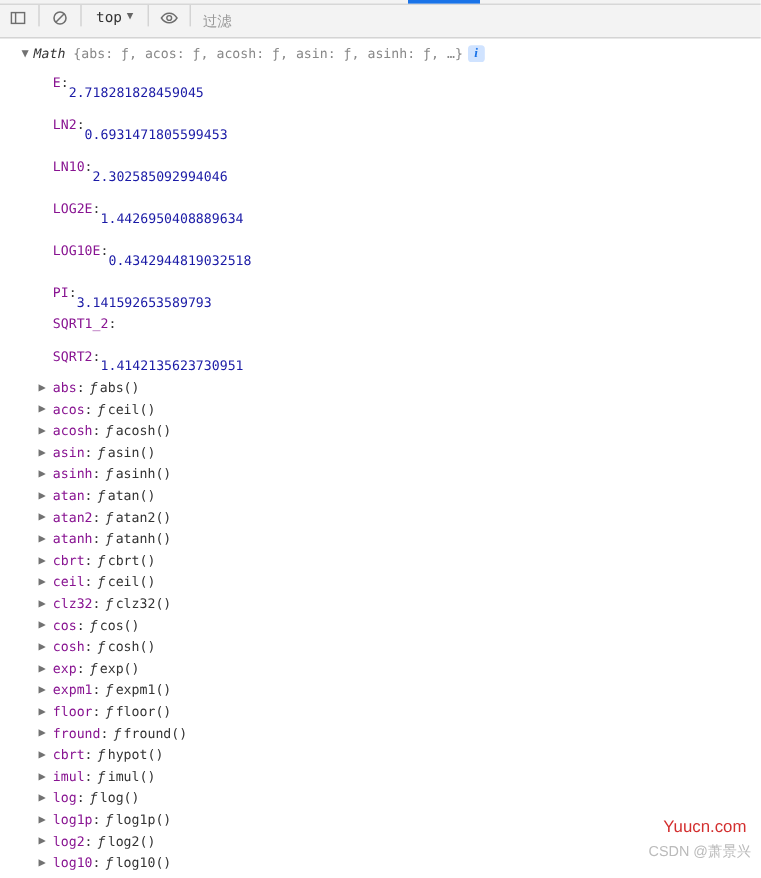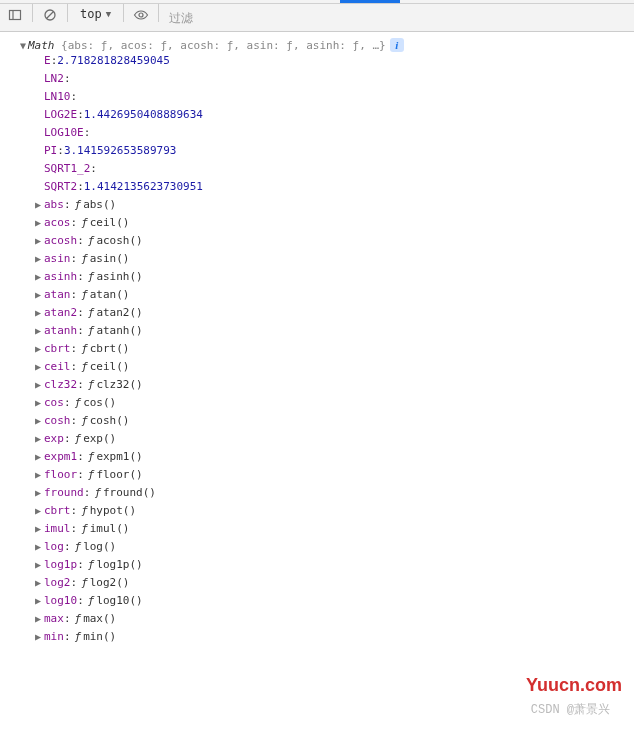--- a/index.html
+++ b/index.html
@@ -69,21 +69,20 @@
   flex: 1;
   height: 100%;
   padding: 0 4px;
   font-family: Liberation Sans, sans-serif;
 }
 .filter-input::placeholder { color: #999; }
 .console-body {
   padding: 6px 0 0 0;
   overflow: auto;
   height: calc(100% - 32px);
-  text-align: center;
 }
 .obj-header {
   display: flex;
   align-items: center;
   padding-left: 18px;
   white-space: nowrap;
   cursor: pointer;
 }
 .arrow {
   display: inline-block;
@@ -118,38 +117,37 @@
 }
 .prop-row {
   line-height: 18px;
   white-space: nowrap;
   display: flex;
   align-items: center;
 }
 .prop-row .arrow { width: 12px; margin-left: -12px; cursor: pointer; }
 .key { color: #881391; }
 .colon { color: #333; }
-.num-val { color: #1a1aa6; }
+.num-val { color: #1a1aa6; margin-top: 17px; }
 .fn-sym { font-style: italic; color: #333; margin: 0 2px 0 4px; }
 .fn-name { color: #333; }
 .watermark1 {
   position: absolute;
   right: 12px;
   bottom: 36px;
   color: #d32f2f;
   font-family: Verdana, sans-serif;
-  font-size: 18px;
-  font-weight: bold;
+  font-size: 14px;
 }
 .watermark2 {
   position: absolute;
-  right: 24px;
+  right: 8px;
   bottom: 14px;
   color: #bbb;
-  font-family: Liberation Mono, monospace;
+  font-family: Liberation Sans, sans-serif;
   font-size: 12px;
 }
 svg { display: block; }
 </style>
 </head>
 <body>
 
 <div class="tab-strip">
   <div class="tab-active"></div>
 </div>
@@ -193,33 +191,36 @@
   </div>
   <div class="props" id="props-container">
       <div class="prop-row">
         <span class="key">E</span>
         <span class="colon">: </span>
         <span class="num-val">2.718281828459045</span>
       </div>
       <div class="prop-row">
         <span class="key">LN2</span>
         <span class="colon">: </span>
+        <span class="num-val">0.6931471805599453</span>
       </div>
       <div class="prop-row">
         <span class="key">LN10</span>
         <span class="colon">: </span>
+        <span class="num-val">2.302585092994046</span>
       </div>
       <div class="prop-row">
         <span class="key">LOG2E</span>
         <span class="colon">: </span>
         <span class="num-val">1.4426950408889634</span>
       </div>
       <div class="prop-row">
         <span class="key">LOG10E</span>
         <span class="colon">: </span>
+        <span class="num-val">0.4342944819032518</span>
       </div>
       <div class="prop-row">
         <span class="key">PI</span>
         <span class="colon">: </span>
         <span class="num-val">3.141592653589793</span>
       </div>
       <div class="prop-row">
         <span class="key">SQRT1_2</span>
         <span class="colon">: </span>
       </div>

